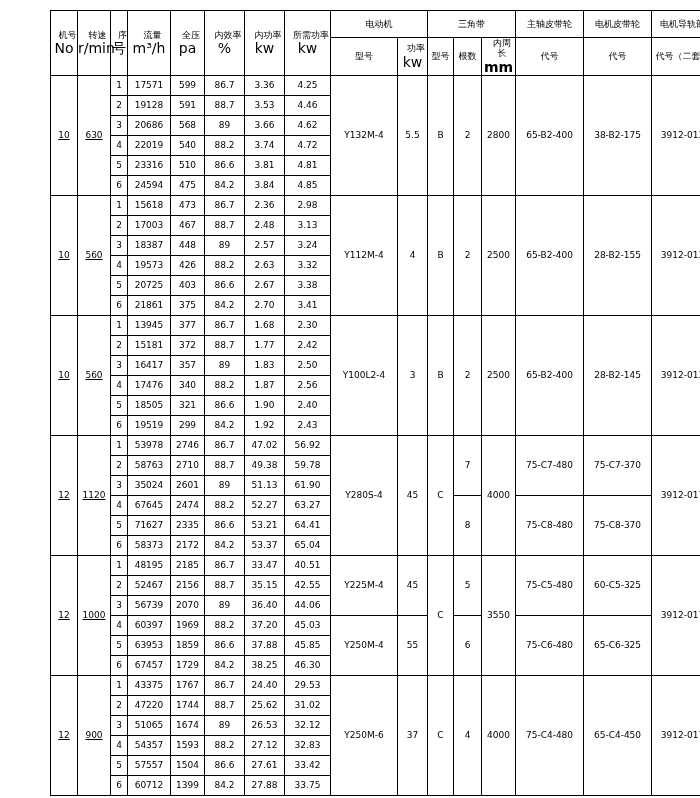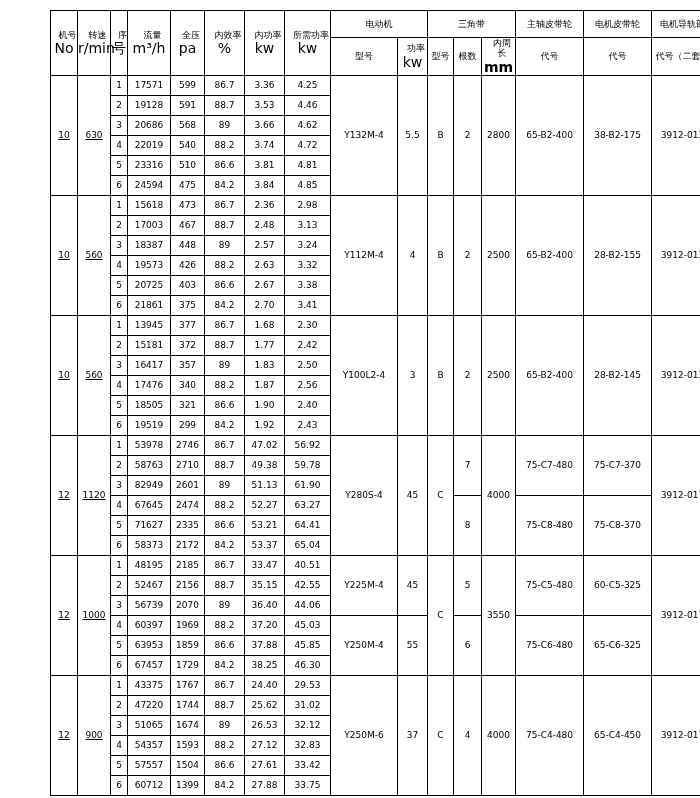--- a/index.html
+++ b/index.html
@@ -365,21 +365,21 @@
       <tr>
         <td class="cell">2</td>
         <td class="cell">58763</td>
         <td class="cell">2710</td>
         <td class="cell">88.7</td>
         <td class="cell">49.38</td>
         <td class="cell">59.78</td>
       </tr>
       <tr>
         <td class="cell">3</td>
-        <td class="cell">82949</td>
+        <td class="cell">35024</td>
         <td class="cell">2601</td>
         <td class="cell">89</td>
         <td class="cell">51.13</td>
         <td class="cell">61.90</td>
       </tr>
       <tr>
         <td class="cell">4</td>
         <td class="cell">67645</td>
         <td class="cell">2474</td>
         <td class="cell">88.2</td>

